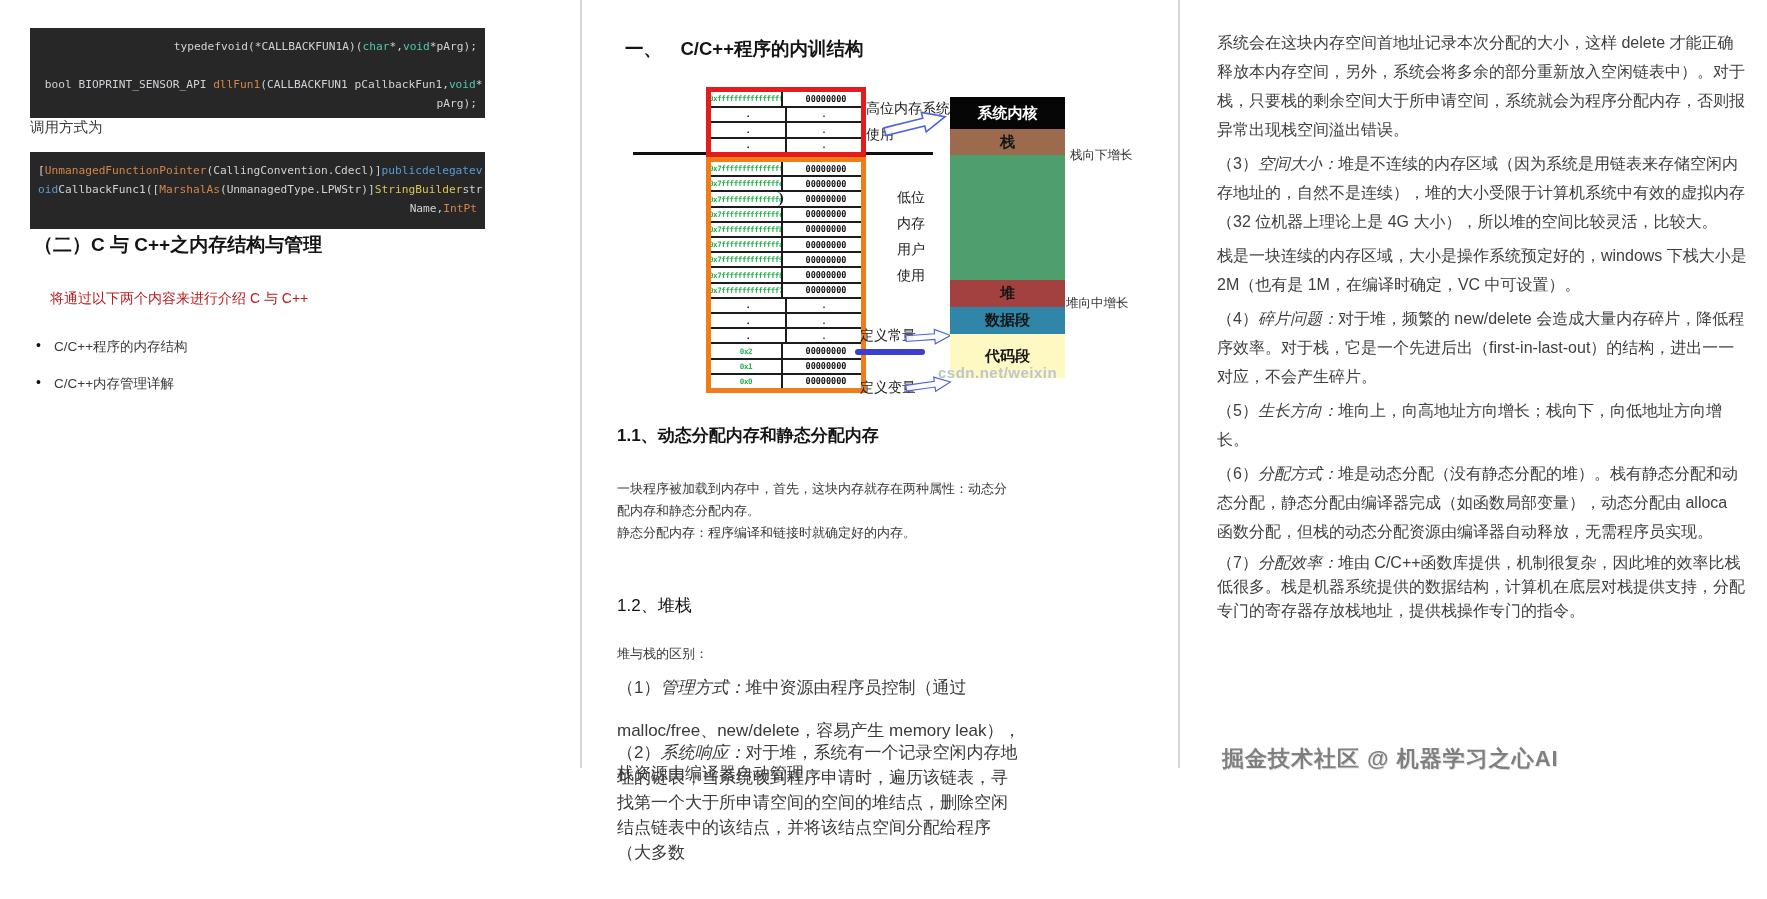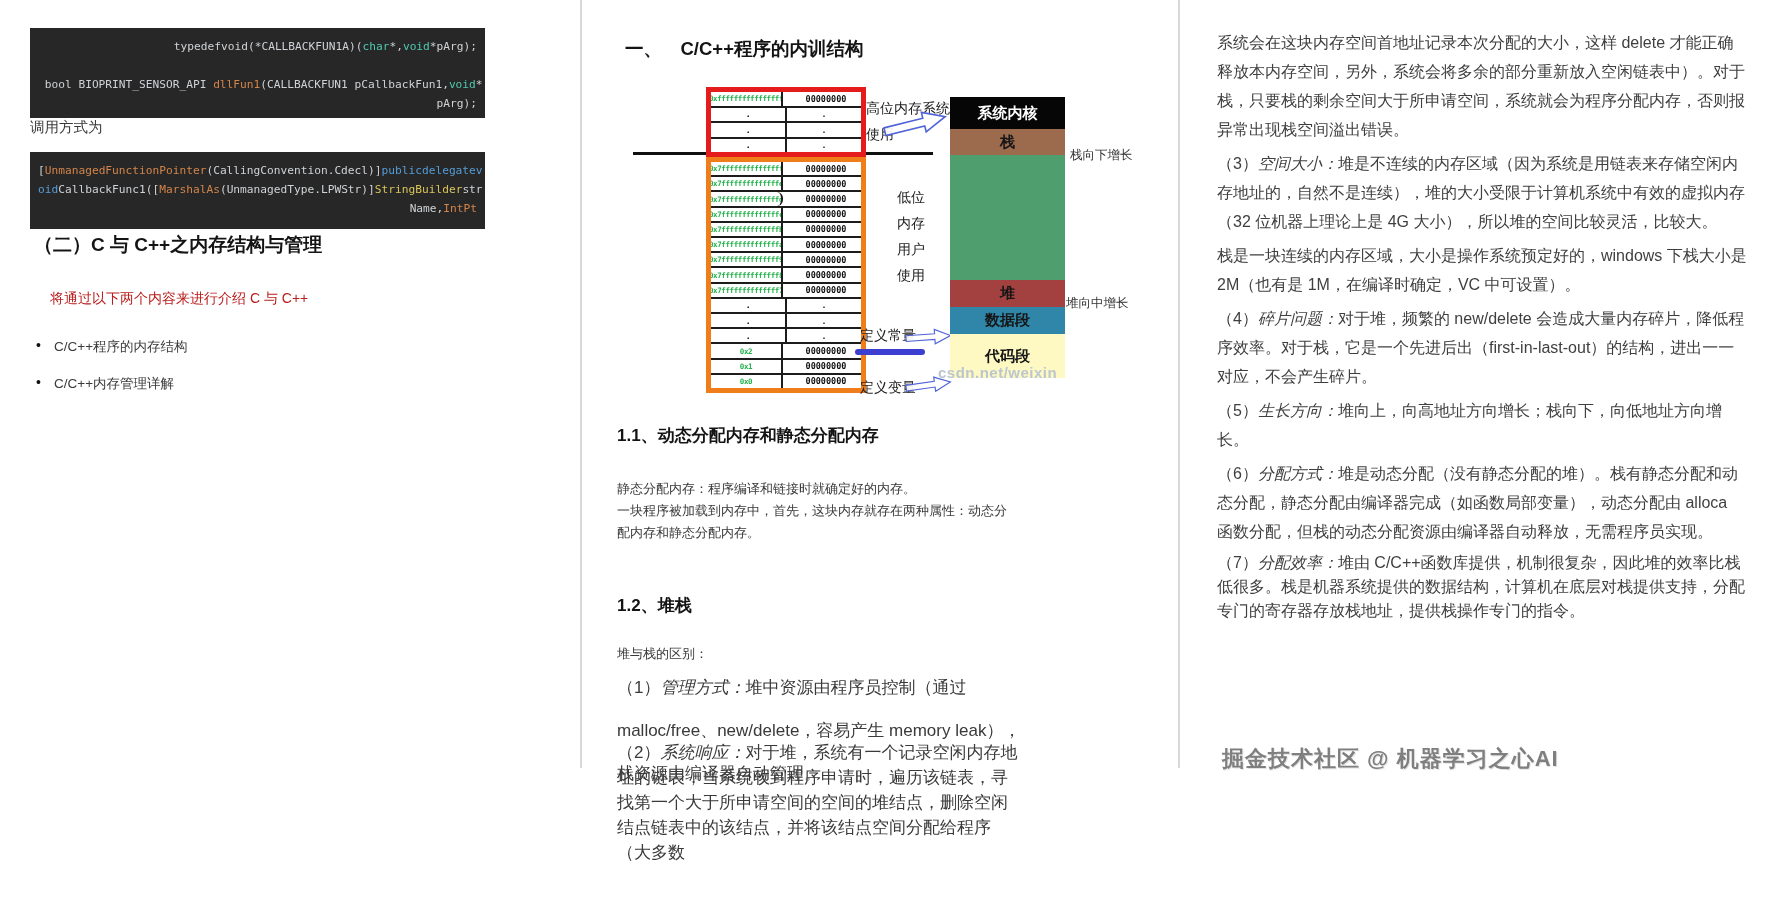--- a/index.html
+++ b/index.html
@@ -45,21 +45,21 @@
   #arrow3{left:906px;top:375px;width:46px;height:20px;transform:rotate(-8deg);}
   #mem-map{position:absolute;left:950px;top:97px;width:115px;display:flex;flex-direction:column;}
   .seg{display:flex;align-items:center;justify-content:center;font-size:15px;font-weight:bold;}
   .side-label{position:absolute;font-size:12.5px;color:#333;}
   #side-stack{left:1070px;top:147px;}
   #side-heap{left:1066px;top:295px;}
   #csdn-mark{position:absolute;left:938px;top:364px;font-size:15px;font-weight:bold;
              color:#bcc6d0;letter-spacing:0.5px;}
   #s11-heading{left:617px;top:424px;font-size:17px;font-weight:bold;color:#141414;}
   #s11-para{left:617px;top:478px;width:400px;font-size:13px;line-height:22px;color:#3a3a3a;}
-  #s12-heading{left:617px;top:594px;font-size:17px;font-weight:bold;color:#141414;}
+  #s12-heading{left:617px;top:594px;font-size:17px;font-weight:normal;color:#141414;}
   #s12-lead{left:617px;top:645px;font-size:13px;color:#3a3a3a;}
   .mid-item{position:absolute;left:617px;width:404px;font-size:17px;color:#3a3a3a;}
   #mid-item-0{top:666px;line-height:43px;}
   #mid-item-1{top:740px;line-height:25px;}
   .mid-item em, .rp em{font-style:italic;}
 
   
   #right-col{position:absolute;left:1217px;top:28px;width:530px;}
   .rp{font-size:16px;line-height:29px;margin:0 0 5px 0;color:#3f3f3f;}
   .rp-tight{line-height:24px;}
@@ -207,22 +207,22 @@
       <div class="seg" style="height: 27px; background: rgb(163, 65, 65); color: rgb(22, 22, 22);">堆</div>
       <div class="seg" style="height: 27px; background: rgb(47, 134, 168); color: rgb(22, 22, 22);">数据段</div>
       <div class="seg" style="height: 44px; background: #fef9c3; color: rgb(22, 22, 22);">代码段</div>
     </div>
   <div class="side-label" id="side-stack">栈向下增长</div>
   <div class="side-label" id="side-heap">堆向中增长</div>
   <div id="csdn-mark">csdn.net/weixin</div>
 
   <div class="abs" id="s11-heading">1.1、动态分配内存和静态分配内存</div>
   <div class="abs" id="s11-para">
+      <div>一块程序被加载到内存中，首先，这块内存就存在两种属性：动态分配内存和静态分配内存。</div>
       <div>静态分配内存：程序编译和链接时就确定好的内存。</div>
-      <div>一块程序被加载到内存中，首先，这块内存就存在两种属性：动态分配内存和静态分配内存。</div>
     </div>
   <div class="abs" id="s12-heading">1.2、堆栈</div>
   <div class="abs" id="s12-lead">堆与栈的区别：</div>
   <div class="mid-item" id="mid-item-0"><span>（1）</span><em>管理方式：</em><span>堆中资源由程序员控制（通过 malloc/free、new/delete，容易产生 memory leak），栈资源由编译器自动管理。</span></div>
   <div class="mid-item" id="mid-item-1"><span>（2）</span><em>系统响应：</em><span>对于堆，系统有一个记录空闲内存地址的链表，当系统收到程序申请时，遍历该链表，寻找第一个大于所申请空间的空间的堆结点，删除空闲结点链表中的该结点，并将该结点空间分配给程序（大多数</span></div>
 
   <div id="right-col">
       <div class="rp"><span>系统会在这块内存空间首地址记录本次分配的大小，这样 delete 才能正确释放本内存空间，另外，系统会将多余的部分重新放入空闲链表中）。对于栈，只要栈的剩余空间大于所申请空间，系统就会为程序分配内存，否则报异常出现栈空间溢出错误。</span></div>
       <div class="rp"><span>（3）</span><em>空间大小：</em><span>堆是不连续的内存区域（因为系统是用链表来存储空闲内存地址的，自然不是连续），堆的大小受限于计算机系统中有效的虚拟内存（32 位机器上理论上是 4G 大小），所以堆的空间比较灵活，比较大。</span></div>
       <div class="rp"><span>栈是一块连续的内存区域，大小是操作系统预定好的，windows 下栈大小是 2M（也有是 1M，在编译时确定，VC 中可设置）。</span></div>

